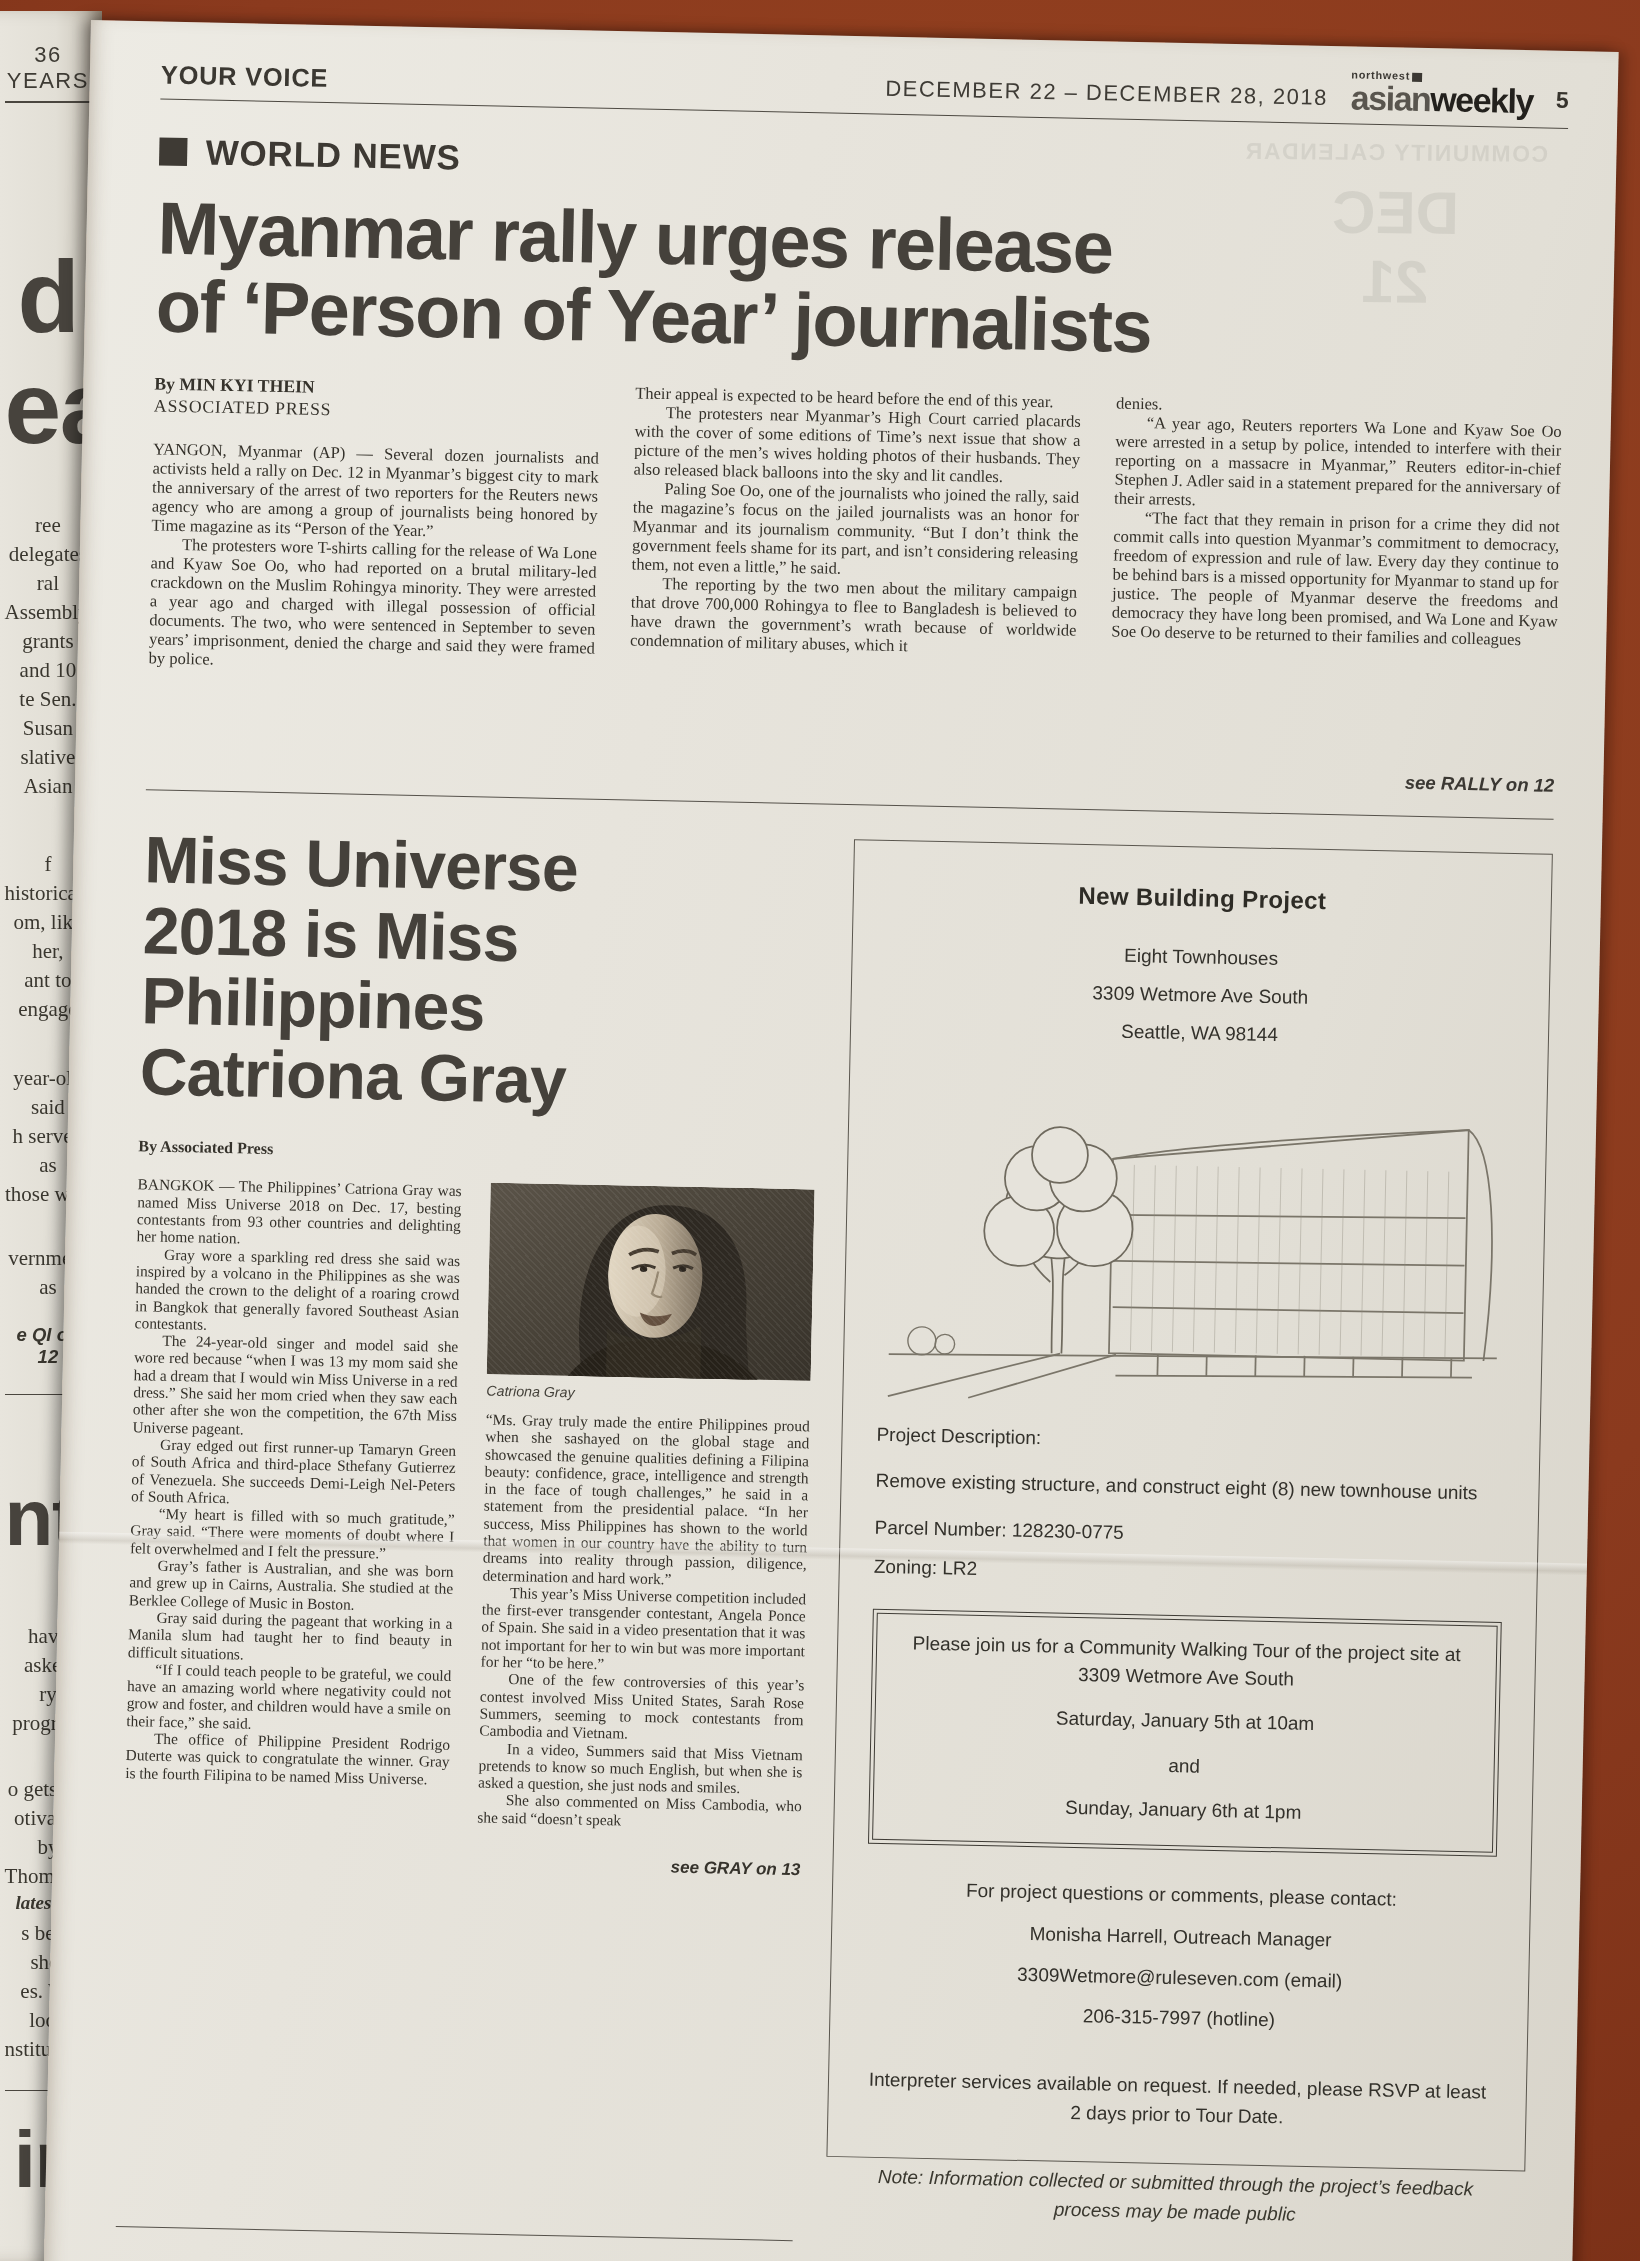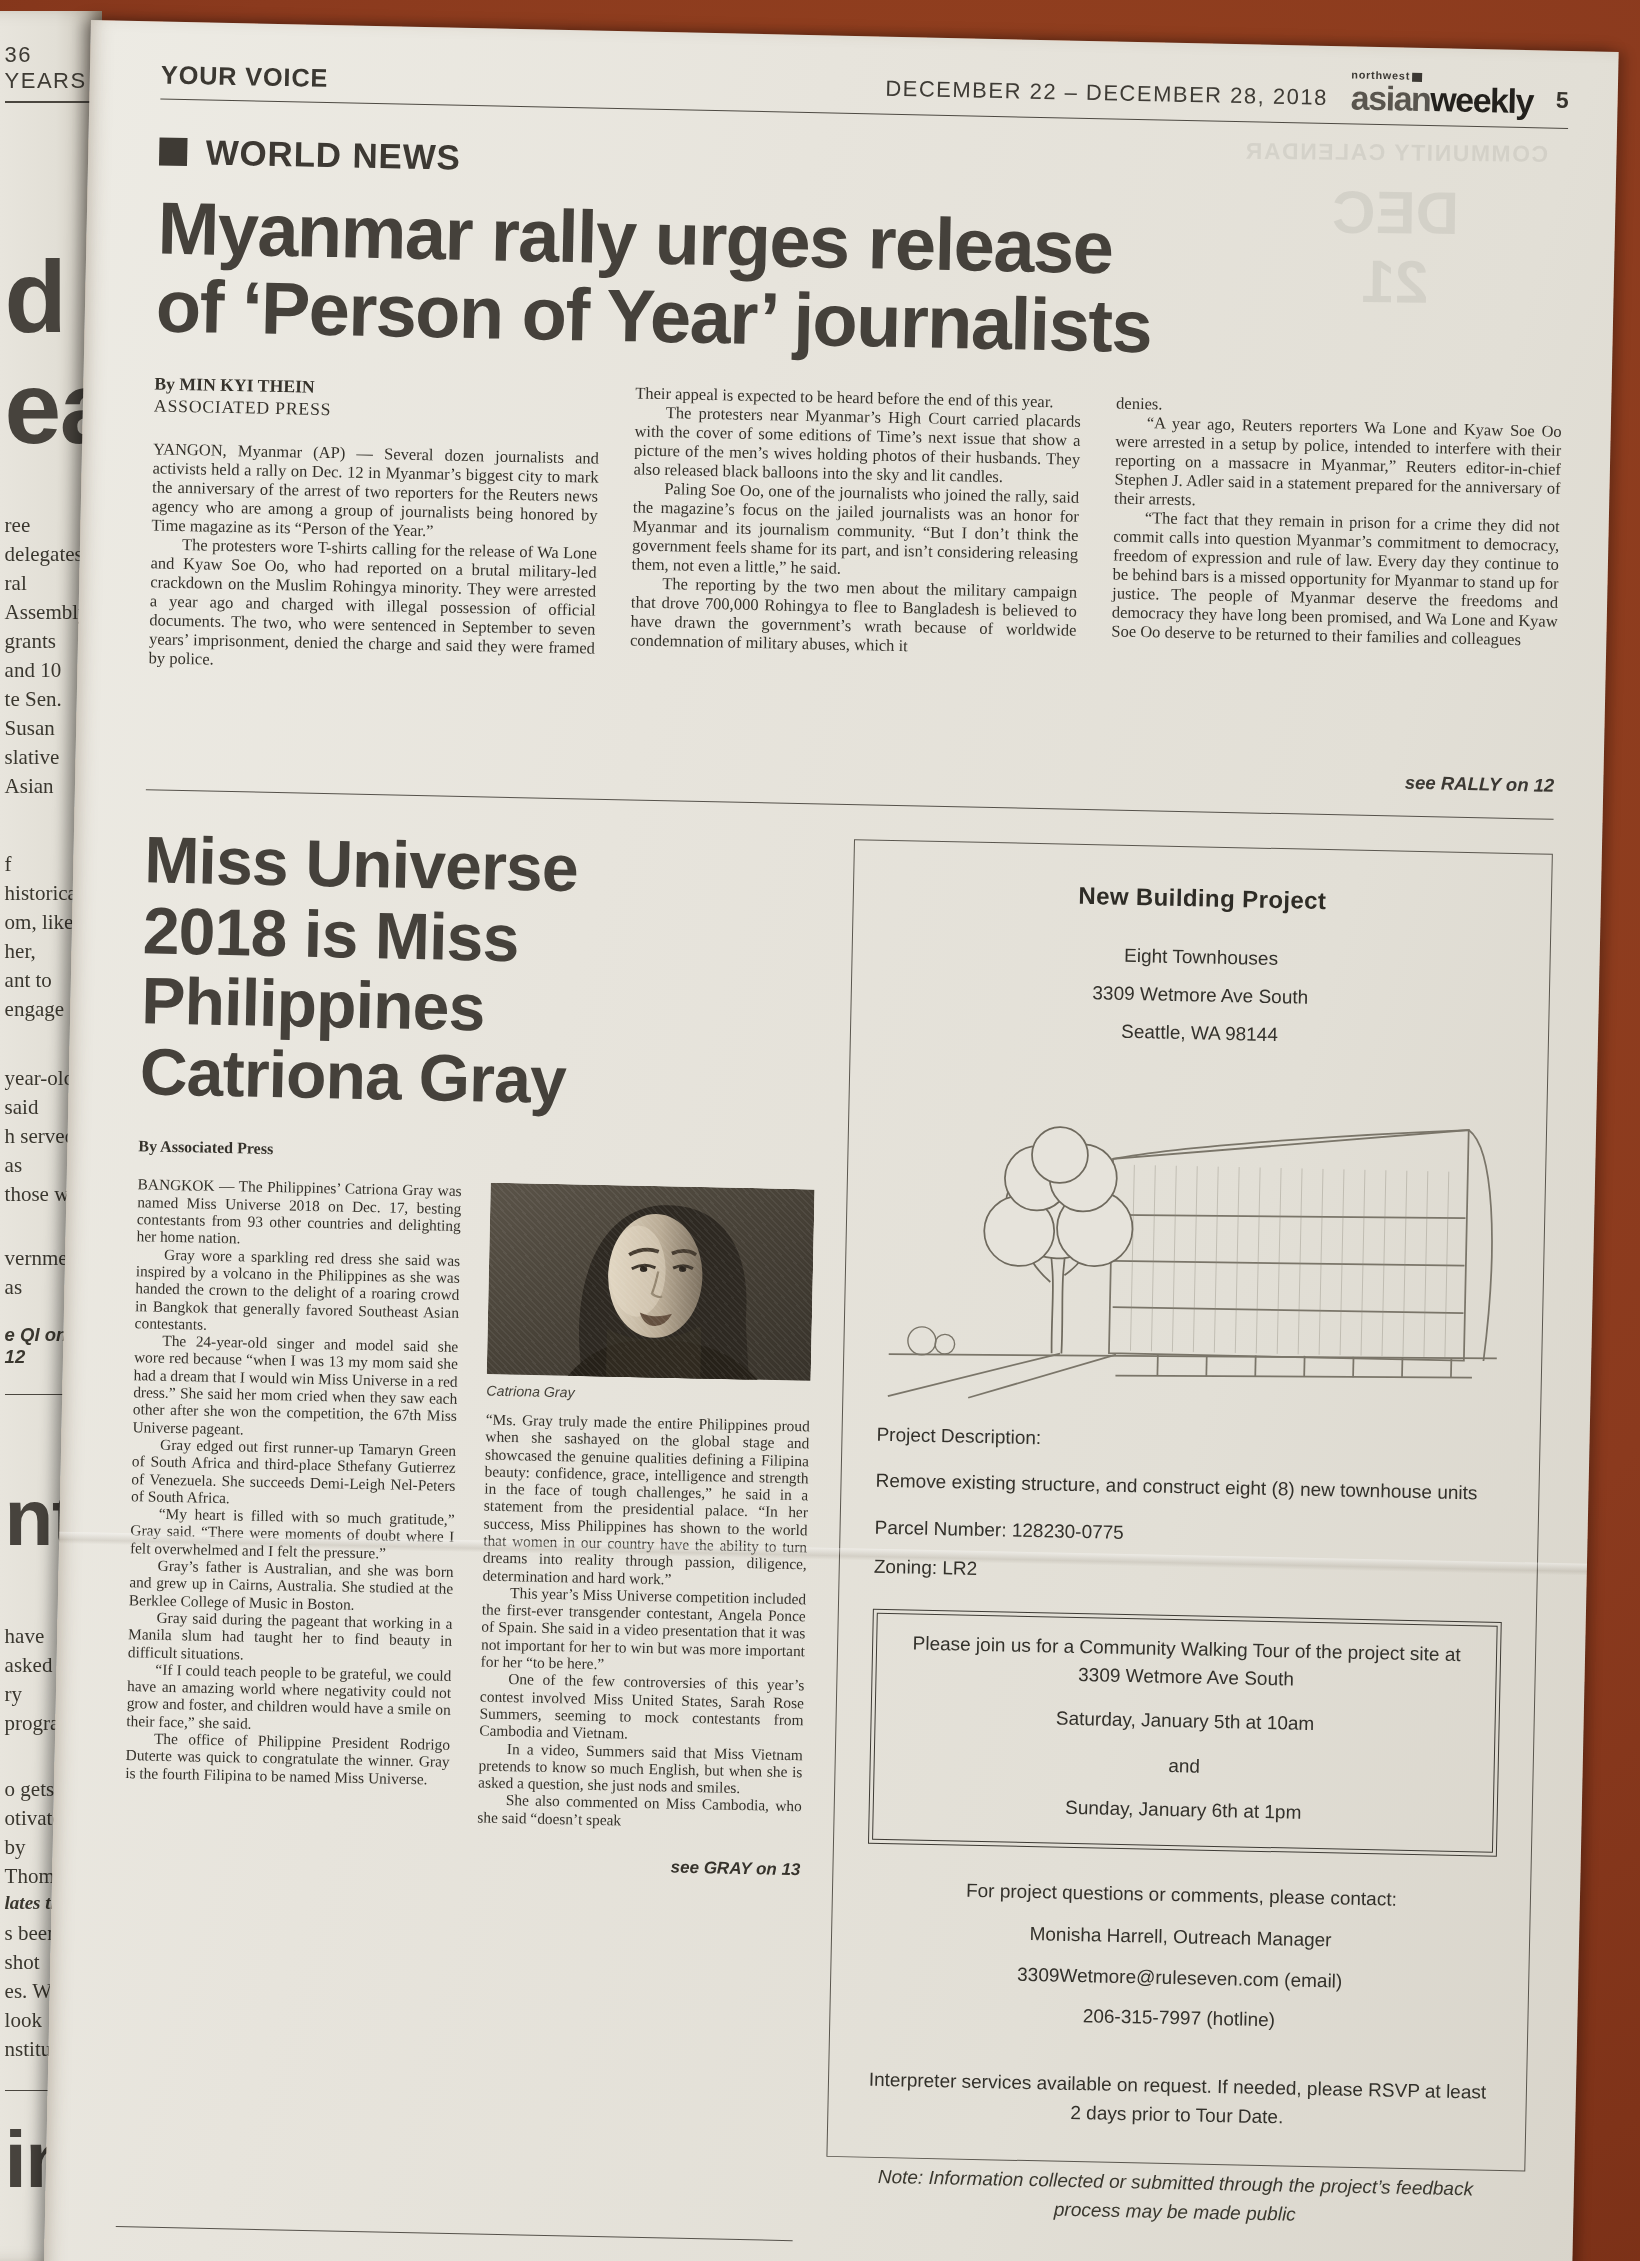--- a/index.html
+++ b/index.html
@@ -8,21 +8,21 @@
     background:radial-gradient(140% 120% at 60% 30%, #96431f 0%, #8b3a1e 40%, #732c14 80%, #5f2310 100%);
     font-family:"Liberation Sans",sans-serif;
   }
   
   .left-page{
     position:absolute;left:0;top:10.8px;width:102px;height:2250px;
     background:linear-gradient(90deg,#e8e5dd 0%,#e2dfd6 55%,#cfcabf 85%,#b7b1a4 100%);
     box-shadow:inset -15.4px 0 20px -9.2px rgba(70,45,25,.5);
     overflow:hidden;color:#3a372f;
   }
-  .lp-inner{width:102px;padding:31px 10.8px 0 4.6px;box-sizing:border-box;text-align:left;}
+  .lp-inner{width:102px;padding:31px 10.8px 0 4.6px;box-sizing:border-box;text-align:center;}
   .lp-label{font-size:22px;letter-spacing:1.5px;color:#3e3b34;border-bottom:2.3px solid #4a463f;padding-bottom:7.7px;}
   .lp-bigfrag{font-weight:bold;color:#47433d;letter-spacing:-1.5px;line-height:.95;}
   .lp-frag-d{font-size:102px;margin-top:146px;}
   .lp-frag-eat{font-size:102px;margin-top:14px;}
   .lp-frag-nts{font-size:80px;margin-top:85px;}
   .lp-frag-in{font-size:80px;margin-top:31px;}
   .lp-group{font-family:"Liberation Serif",serif;font-size:21px;line-height:29px;white-space:pre-line;}
   .lp-g1{margin-top:54px;}
   .lp-g2{margin-top:49px;}
   .lp-g3{margin-top:40px;}

